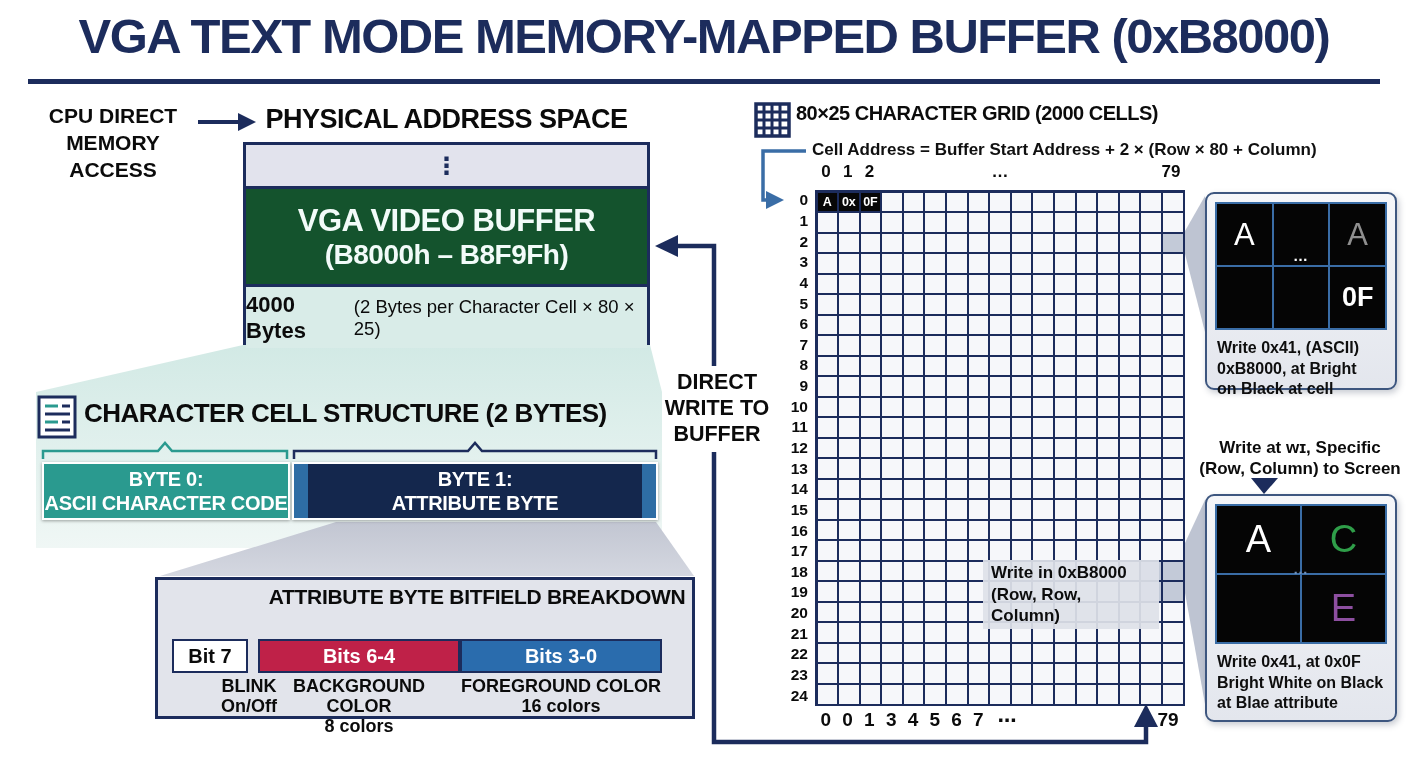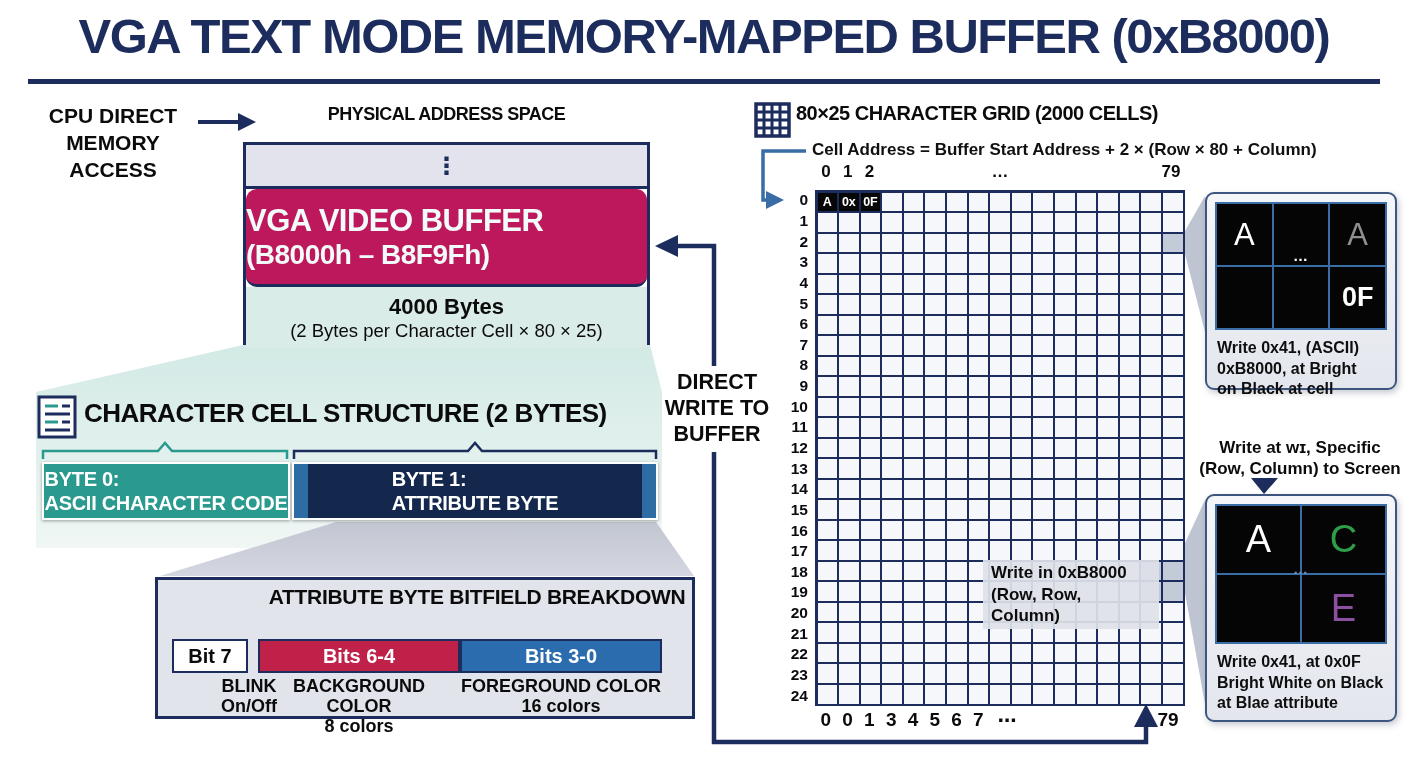--- a/index.html
+++ b/index.html
@@ -5,40 +5,40 @@
   html,body{margin:0;padding:0;background:#ffffff;}
   #canvas{position:relative;width:1408px;height:768px;background:#ffffff;overflow:hidden;
           font-family:"Liberation Sans","DejaVu Sans",sans-serif;color:#0b0b0b;}
   .abs{position:absolute;}
   
   #title{left:0;top:8px;width:1408px;text-align:center;font-size:49px;font-weight:800;
          color:#1c2c5c;letter-spacing:-1.5px;white-space:nowrap;}
   #title-rule{left:28px;top:79px;width:1352px;height:5px;background:#1c2c5c;}
   
   #cpu-label{left:34px;top:102px;width:158px;font-size:21px;font-weight:800;line-height:27px;text-align:center;}
-  #phys-heading{left:243px;top:104px;width:407px;text-align:center;font-size:18px;font-weight:800;letter-spacing:-0.5px;}
+  #phys-heading{left:243px;top:104px;width:407px;text-align:center;font-size:27px;font-weight:800;letter-spacing:-0.5px;}
   #phys-box{left:243px;top:142px;width:407px;height:203px;border:3px solid #1c2c5c;box-sizing:border-box;background:#fff;}
   #phys-dots{height:41px;background:#e2e3ed;border-bottom:3px solid #1c2c5c;display:flex;align-items:center;justify-content:center;
              font-size:24px;font-weight:800;color:#1c2c5c;line-height:20px;}
-  #phys-buffer{height:95px;background:#be185d;border-bottom:3px solid #1c2c5c;display:flex;flex-direction:column;
-               justify-content:center;color:#f2fbf9;border-radius:11px;}
+  #phys-buffer{height:95px;background:#14532d;border-bottom:3px solid #1c2c5c;display:flex;flex-direction:column;
+               align-items:center;justify-content:center;color:#f2fbf9;}
   #phys-buffer .l1{font-size:31px;font-weight:800;letter-spacing:-0.5px;}
   #phys-buffer .l2{font-size:28px;font-weight:800;letter-spacing:-0.5px;}
-  #phys-size{background:#d9ece8;display:flex;flex-direction:column;align-items:center;justify-content:center;height:61px;}
+  #phys-size{background:#d9ece8;display:flex;flex-direction:row;align-items:center;justify-content:center;height:61px;}
   #phys-size .l1{font-size:22px;font-weight:800;}
   #phys-size .l2{font-size:18.5px;font-weight:500;}
   
   #char-heading{left:84px;top:398px;width:600px;font-size:26px;font-weight:700;letter-spacing:-0.5px;}
   .bytebar{top:462px;height:58px;display:flex;align-items:center;justify-content:center;box-sizing:border-box;
            border:2px solid #ffffff;box-shadow:0 1px 3px rgba(0,0,0,.35);}
   #byte0{left:42px;width:248px;background:#2a9a8f;}
   #byte1{left:292px;width:366px;background:#14274d;}
   #byte1 .edge{position:absolute;top:0;width:14px;height:100%;background:#2e6da4;}
   #byte1 .edge.r{right:0;} #byte1 .edge.l{left:0;}
-  .bytebar .txt{position:relative;z-index:2;color:#fff;font-weight:800;font-size:20px;line-height:24px;letter-spacing:-0.3px;}
+  .bytebar .txt{position:relative;z-index:2;color:#fff;text-align:center;font-weight:800;font-size:20px;line-height:24px;letter-spacing:-0.3px;}
   
   #breakdown{left:155px;top:577px;width:540px;height:142px;background:#e2e4eb;border:3px solid #1c2c5c;box-sizing:border-box;}
   #breakdown-title{left:155px;top:585px;width:644px;text-align:center;font-size:21px;font-weight:800;letter-spacing:-0.3px;}
   .bitbar{top:639px;height:34px;display:flex;align-items:center;justify-content:center;font-size:20px;font-weight:800;
           box-sizing:border-box;border:2.5px solid #1c2c5c;}
   #bit7{left:172px;width:76px;background:#ffffff;color:#0b0b0b;}
   #bits64{left:258px;width:202px;background:#bf2148;color:#fff;}
   #bits30{left:460px;width:202px;background:#2a6cad;color:#fff;}
   .bitlabel{top:676px;text-align:center;line-height:20px;}
   .bitlabel .n{font-size:18px;font-weight:800;}

